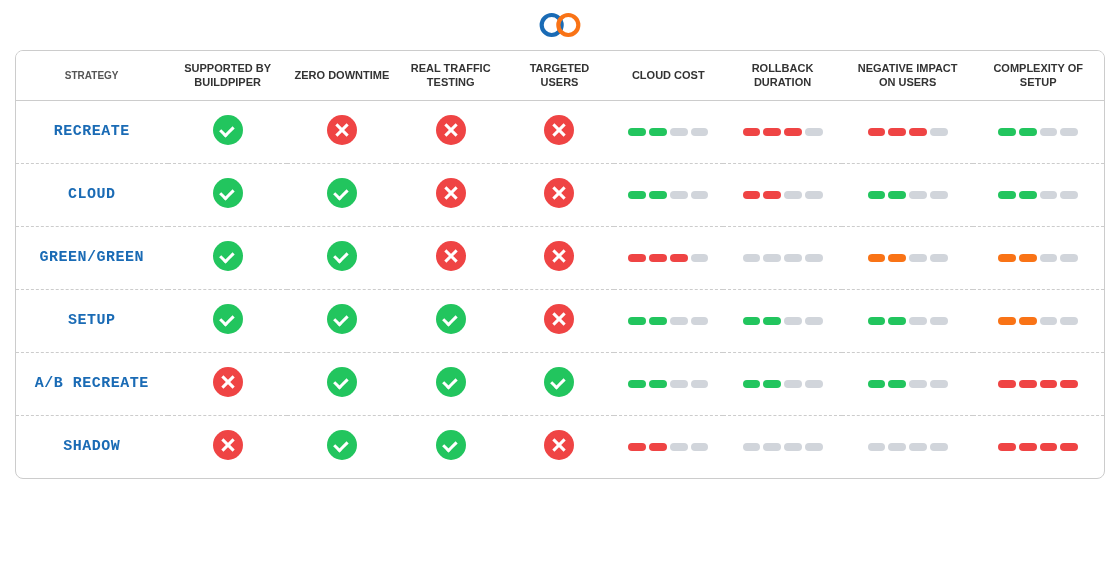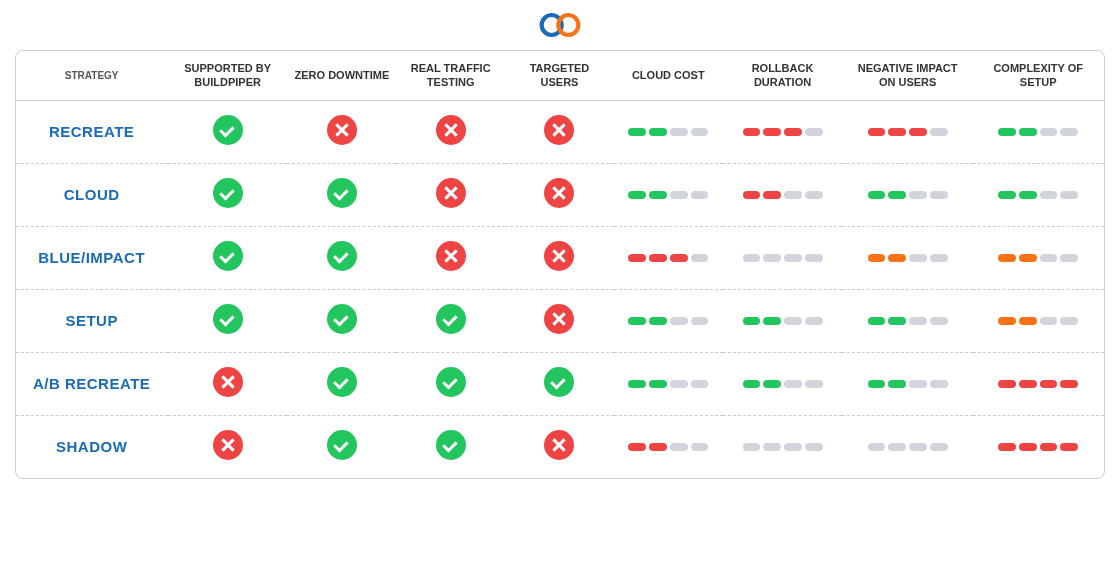--- a/index.html
+++ b/index.html
@@ -63,20 +63,21 @@
       padding: 14px 6px;
       text-align: center;
       vertical-align: middle;
     }
     tbody td.strategy-name {
       text-align: center;
       font-size: 15px;
       font-weight: 700;
       color: #1a6bb5;
       letter-spacing: 0.5px;
+      font-family: Liberation Mono, monospace;
     }
     .check-icon {
       display: inline-block;
       width: 30px;
       height: 30px;
       border-radius: 50%;
       background: #22c55e;
       position: relative;
     }
     .check-icon::after {
@@ -253,21 +254,21 @@
           <td>
             <div class="bar-container">
               <div class="bar-segment bar-green"></div>
               <div class="bar-segment bar-green"></div>
               <div class="bar-segment bar-gray"></div>
               <div class="bar-segment bar-gray"></div>
             </div>
           </td>
         </tr>
         <tr>
-          <td class="strategy-name">BLUE/IMPACT</td>
+          <td class="strategy-name">GREEN/GREEN</td>
           <td><span class="check-icon"></span></td>
           <td><span class="check-icon"></span></td>
           <td><span class="cross-icon"></span></td>
           <td><span class="cross-icon"></span></td>
           <td>
             <div class="bar-container">
               <div class="bar-segment bar-red"></div>
               <div class="bar-segment bar-red"></div>
               <div class="bar-segment bar-red"></div>
               <div class="bar-segment bar-gray"></div>

